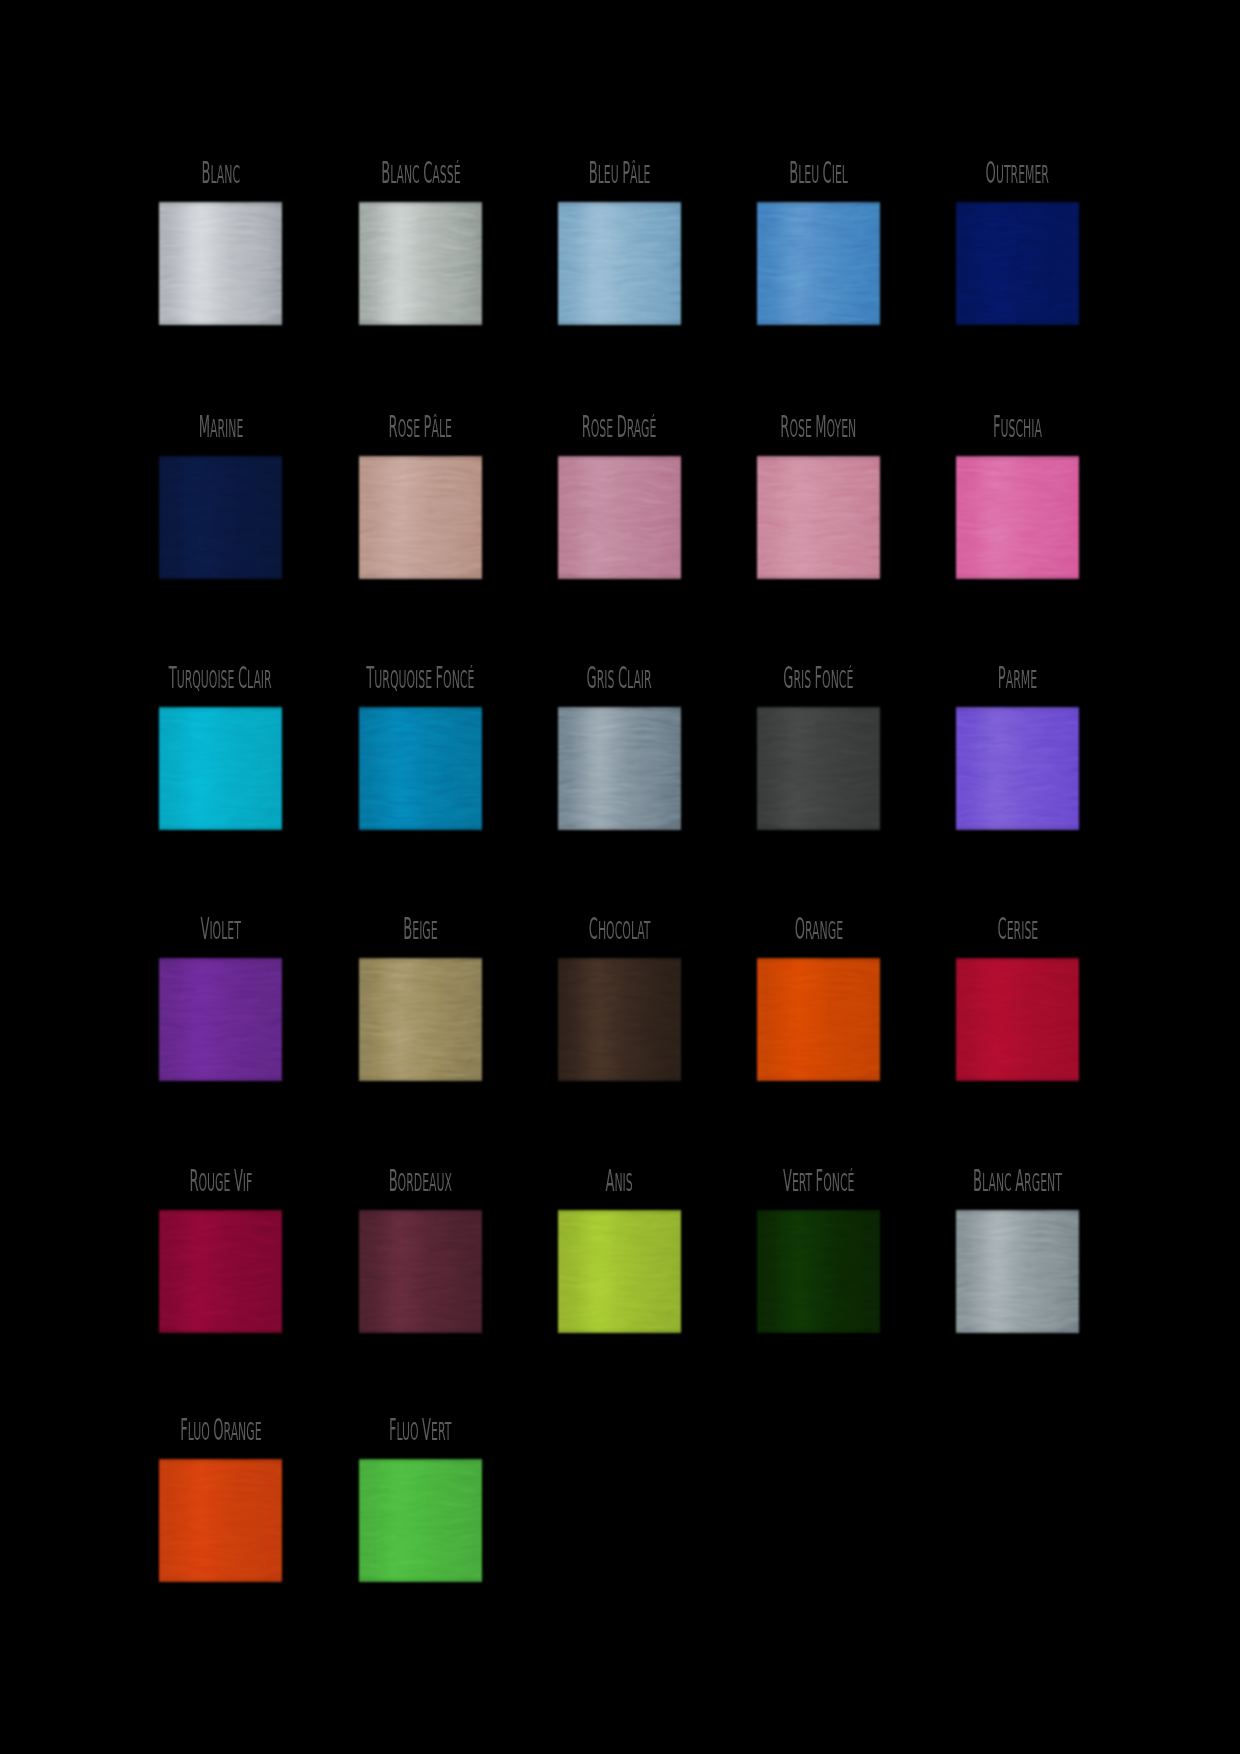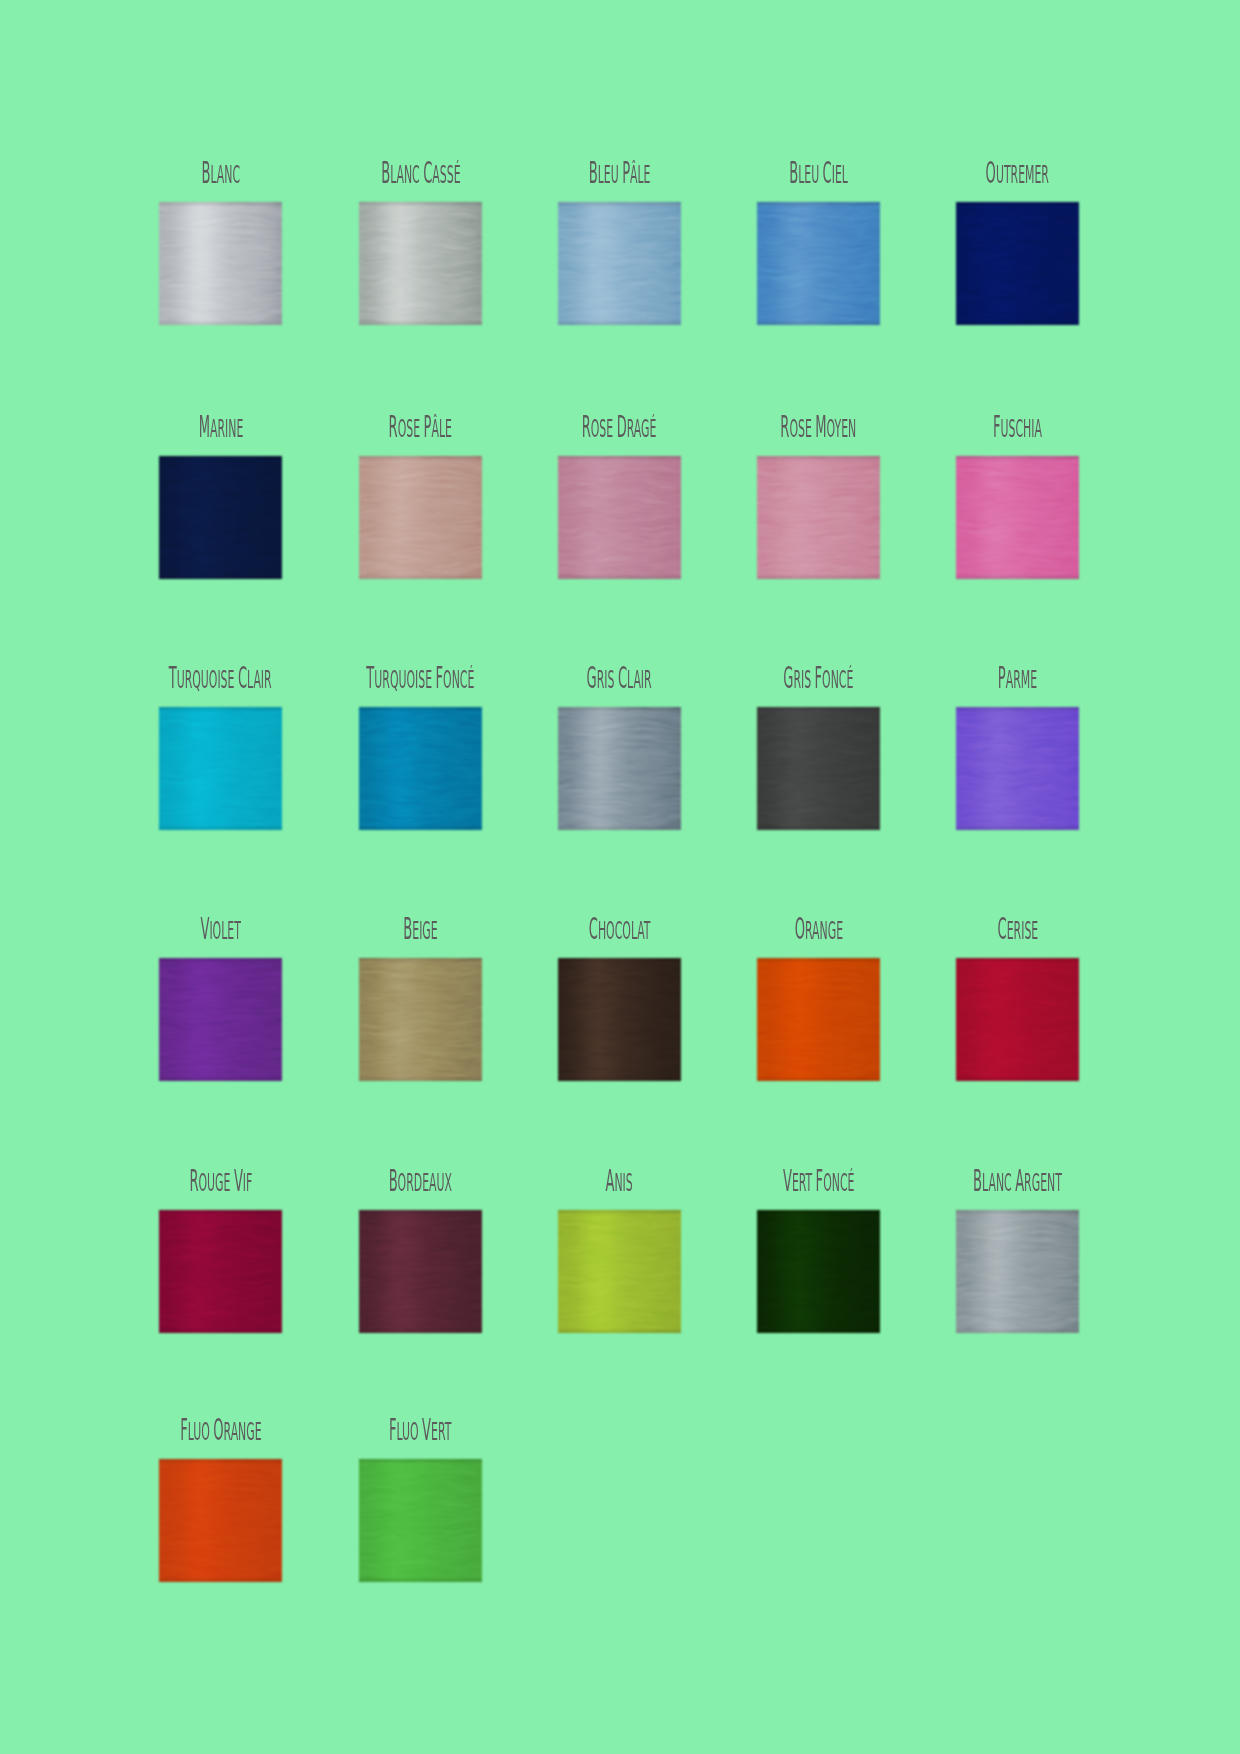--- a/index.html
+++ b/index.html
@@ -1,20 +1,20 @@
 <!DOCTYPE html>
 <html><head>
 <meta charset="utf-8">
 <title>Nuancier fils</title>
 <style>
   html,body{margin:0;padding:0;}
   body{width:1240px;height:1754px;background:#ffffff;
        font-family:"DejaVu Sans Condensed","DejaVu Sans",sans-serif;
        overflow:hidden;}
-  .sheet{position:relative;width:1240px;height:1754px;background:#86efac;}
+  .sheet{position:relative;width:1240px;height:1754px;background:#000000;}
   .defs{position:absolute;width:0;height:0;overflow:hidden;}
 
   .cell{position:absolute;width:123px;}
   .label{position:absolute;left:-200px;top:0;width:523px;height:30px;text-align:center;white-space:nowrap;}
   .label .t{display:inline-block;color:#5c5c5c;font-size:25px;line-height:30px;
             transform:scaleX(0.485);transform-origin:center center;white-space:nowrap;
             filter:blur(0.28px);}
   .label .t .cap{font-size:30px;}
 
   .swwrap{position:absolute;left:-3px;top:41px;width:129px;height:129px;filter:blur(0.8px);}

